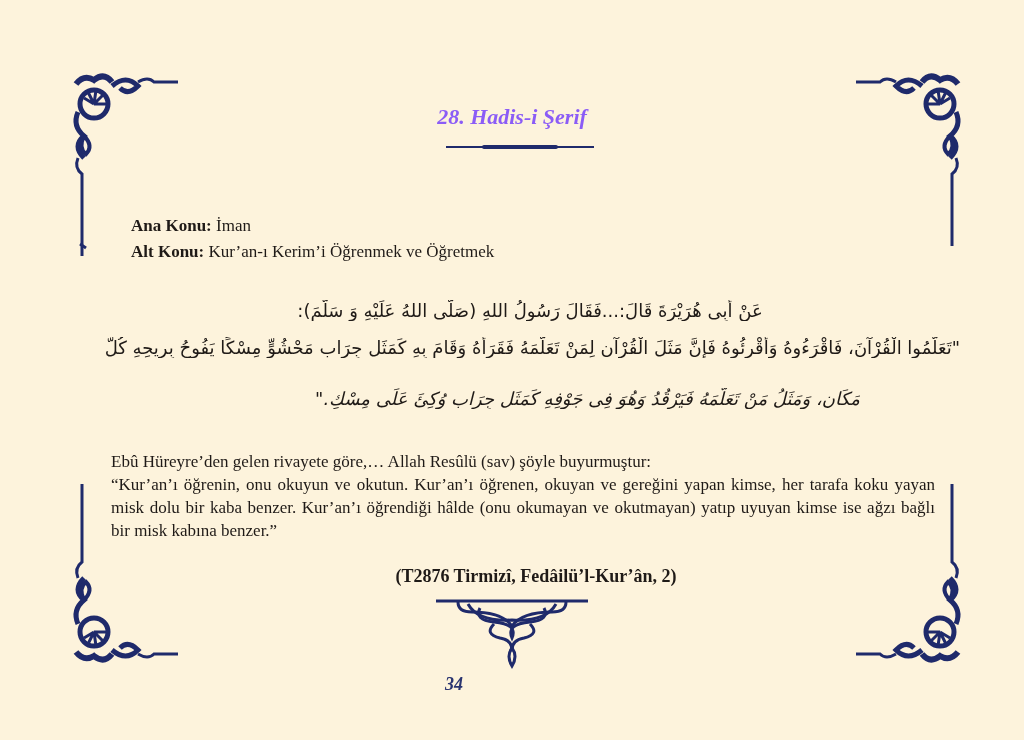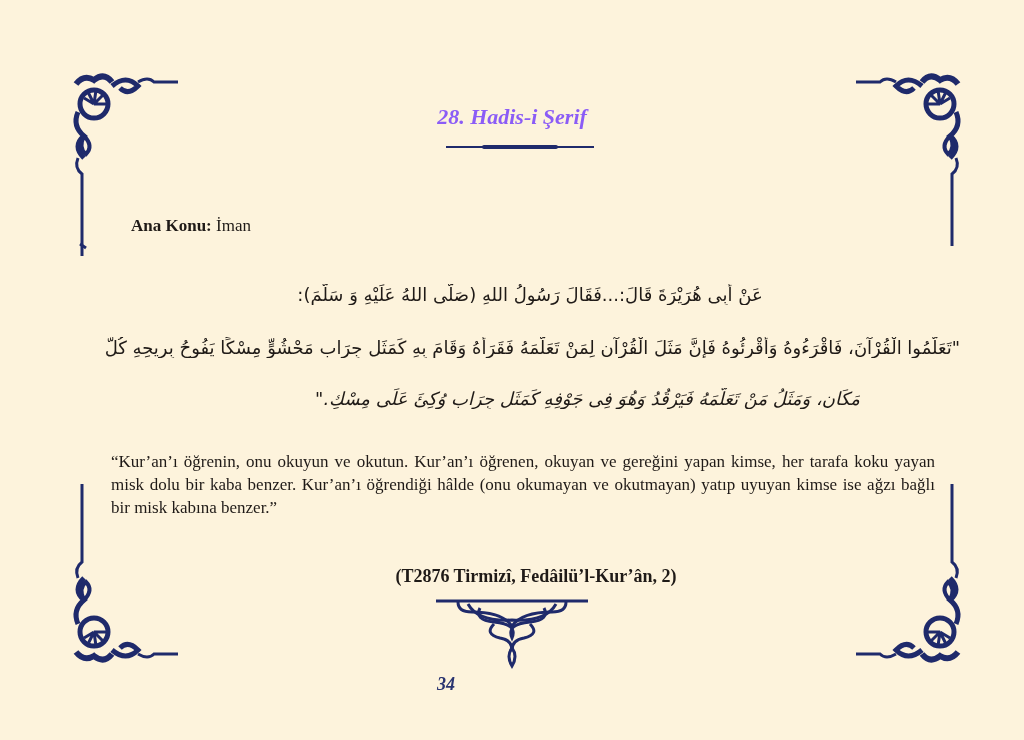--- a/index.html
+++ b/index.html
@@ -29,34 +29,34 @@
   .title-rule .thick { position:absolute; left:36px; right:36px; top:0; height:4px; background:#1f2a6b; border-radius:2px; }
 
   .meta { position:absolute; left:111px; top:213px; font-size:17px; line-height:26px;margin-left:20px; }
   .meta b { font-weight:bold; }
 
   .arabic {
     position:absolute; left:100px; width:860px; direction:rtl;
     font-family:"DejaVu Sans", sans-serif; font-size:18px; color:#1f1a17;
     white-space:nowrap; overflow:hidden;
   }
-  .ar1 { top:284px; text-align:center; }
+  .ar1 { top:300px; text-align:center; }
   .ar2 { top:337px; text-align:right; }
   .ar3 { top:388px; text-align:right; padding-right:0; width:590px; left:270px;font-style:italic; }
 
   .translation { position:absolute; left:111px; top:450px; width:824px; font-size:17px; line-height:23px; }
   .translation .quote { text-align:justify; text-align-last:left; }
 
   .source {
     position:absolute; left:0; width:1024px; top:566px; text-align:center;
     font-weight:bold; font-size:18px;margin-left:24px;
   }
   .bottom-orn { position:absolute; left:432px; top:598px; width:160px; height:72px; }
   .page-num {
-    position:absolute; left:8px; width:876px; top:674px; text-align:center;
+    position:absolute; left:16px; width:876px; top:674px; text-align:center;
     font-weight:bold; font-style:italic; font-size:18px; color:#2a3470;
   }
 </style>
 </head>
 <body>
 
 <div class="page">
 
   <div class="corner tl">
     <svg viewBox="0 0 110 190" fill="none" stroke="#1f2a6b">
@@ -116,27 +116,32 @@
   <div class="title-rule">
     <div class="thin"></div>
       <div class="thick"></div>
   </div>
 
   <div class="meta">
     <div>
       <b>Ana Konu:</b>
       <span>İman</span>
     </div>
+    <div>
+      <b>Alt Konu:</b>
+      <span>Kur’an-ı Kerim’i Öğrenmek ve Öğretmek</span>
+    </div>
   </div>
 
   <div class="arabic ar1">عَنْ أَبِى هُرَيْرَةَ قَالَ:...فَقَالَ رَسُولُ اللهِ (صَلَّى اللهُ عَلَيْهِ وَ سَلَّمَ):</div>
   <div class="arabic ar2">"تَعَلَّمُوا الْقُرْآنَ، فَاقْرَءُوهُ وَأَقْرِئُوهُ فَإِنَّ مَثَلَ الْقُرْآنِ لِمَنْ تَعَلَّمَهُ فَقَرَأَهُ وَقَامَ بِهِ كَمَثَلِ جِرَابٍ مَحْشُوٍّ مِسْكًا يَفُوحُ بِرِيحِهِ كُلَّ</div>
   <div class="arabic ar3">مَكَانٍ، وَمَثَلُ مَنْ تَعَلَّمَهُ فَيَرْقُدُ وَهُوَ فِى جَوْفِهِ كَمَثَلِ جِرَابٍ وُكِئَ عَلَى مِسْكٍ."</div>
 
   <div class="translation">
+    <div>Ebû Hüreyre’den gelen rivayete göre,… Allah Resûlü (sav) şöyle buyurmuştur:</div>
     <div class="quote">“Kur’an’ı öğrenin, onu okuyun ve okutun. Kur’an’ı öğrenen, okuyan ve gereğini yapan kimse, her tarafa koku yayan misk dolu bir kaba benzer. Kur’an’ı öğrendiği hâlde (onu okumayan ve okutmayan) yatıp uyuyan kimse ise ağzı bağlı bir misk kabına benzer.”</div>
   </div>
 
   <div class="source">(T2876 Tirmizî, Fedâilü’l-Kur’ân, 2)</div>
 
   <div class="bottom-orn">
     <svg viewBox="0 0 160 72" width="160" height="72" fill="none" stroke="#1f2a6b" stroke-width="3">
       <line x1="4" y1="3" x2="156" y2="3" stroke-width="3"></line>
       <path d="M26 4 q0 10 14 10 q30 0 40 14 q10 -14 40 -14 q14 0 14 -10"></path>
       <path d="M36 6 q10 18 44 16 q34 2 44 -16"></path>

